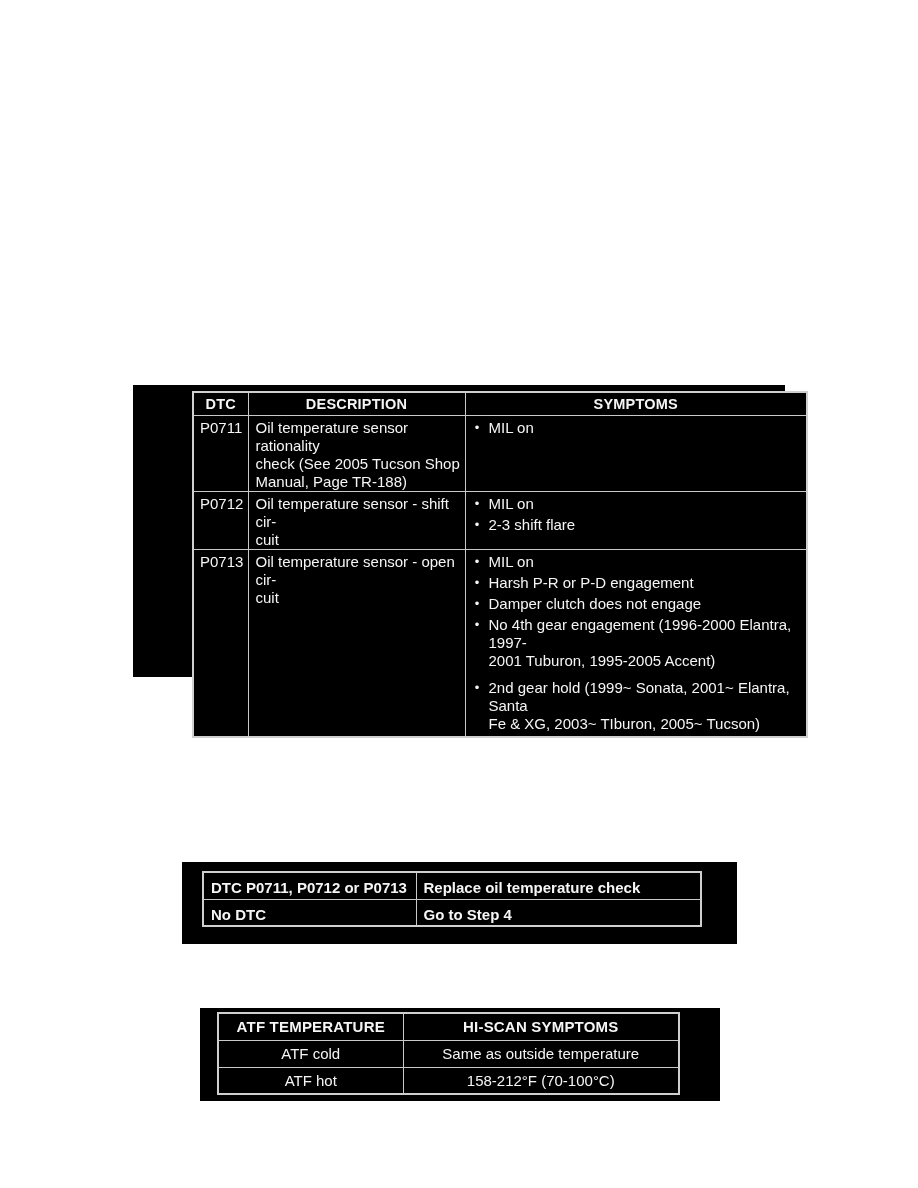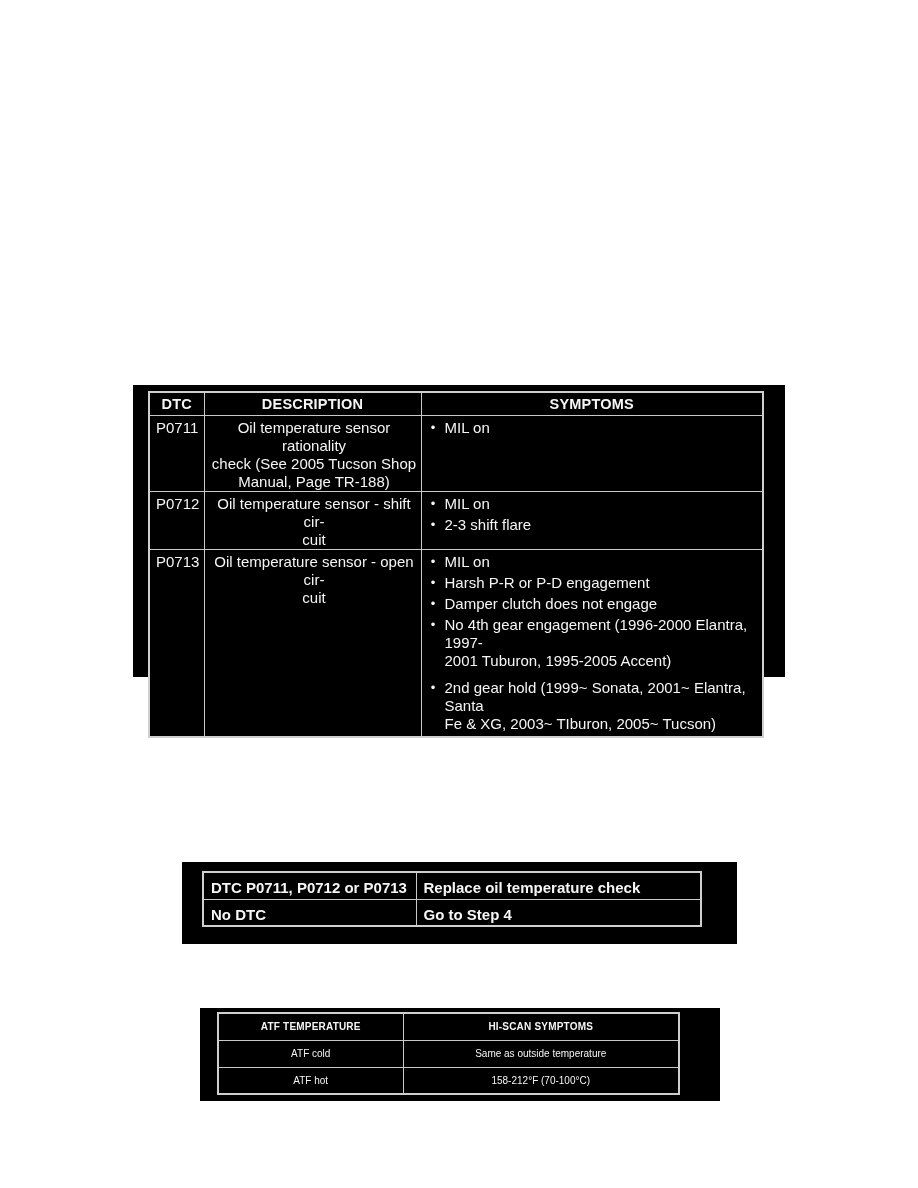--- a/index.html
+++ b/index.html
@@ -7,21 +7,21 @@
   body {
     width: 918px; height: 1188px;
     font-family: "Liberation Sans", sans-serif;
     position: relative;
     overflow: hidden;
   }
   .page { position: absolute; left: 0; top: 0; width: 918px; height: 1188px; background: #ffffff; }
 
   
   .block { position: absolute; background: #000000; }
-  .block-dtc  { left: 133px; top: 385px;  width: 652px; height: 292px; }
+  .block-dtc  { left: 133px; top: 385px;  width: 652px; height: 292px; padding-left: 44px; }
   .block-act  { left: 182px; top: 862px;  width: 555px; height: 82px;  }
   .block-atf  { left: 200px; top: 1008px; width: 520px; height: 93px;  }
 
   table.tbl {
     border-collapse: collapse;
     table-layout: fixed;
     background: #000000;
     color: #f5f5f5;
     border: 2px solid #cfcfcf;
   }
@@ -31,35 +31,35 @@
   .t1 { margin: 6px 0 0 15px; width: 614px; font-size: 15px; }
   .t1 col.c-dtc  { width: 55px; }
   .t1 col.c-desc { width: 217px; }
   .t1 col.c-sym  { width: 342px; }
   .t1 thead th { height: 23px; font-weight: bold; text-align: center; vertical-align: middle; font-size: 14.5px; letter-spacing: .2px; }
   .t1 tbody td { vertical-align: top; line-height: 18px; }
   .t1 tbody tr.r1 { height: 55px; }
   .t1 tbody tr.r2 { height: 45px; }
   .t1 tbody tr.r3 { height: 150px; }
   .t1 td.dtc  { padding: 3px 4px 0 6px; }
-  .t1 td.desc { padding: 3px 4px 0 7px; white-space: pre-line; text-align: center; }
+  .t1 td.desc { padding: 3px 4px 0 7px; white-space: pre-line; }
   .t1 td.syms { padding: 2px 4px 0 7px; }
   .sym-item { display: flex; align-items: flex-start; margin: 1px 0 3px 0; }
   .sym-item .bullet { flex: 0 0 9px; width: 9px; font-size: 13px; line-height: 18px; margin-right: 7px; text-align: center; }
   .sym-item .sym-text { white-space: pre-line; line-height: 18px; }
   .sym-item.extra-gap { margin-top: 9px; }
 
   
   .t2 { margin: 9px 0 0 20px; width: 498px; font-size: 15px; font-weight: bold; }
   .t2 col.c-cond { width: 213px; }
   .t2 col.c-act  { width: 285px; }
   .t2 td { height: 27px; vertical-align: middle; padding: 4px 4px 0 7px; text-align: left; }
 
   
-  .t3 { margin: 4px 0 0 17px; width: 461px; font-size: 10px; }
+  .t3 { margin: 4px 0 0 17px; width: 461px; font-size: 15px; }
   .t3 col.c-temp { width: 185px; }
   .t3 col.c-read { width: 276px; }
   .t3 th { height: 27px; font-weight: bold; text-align: center; vertical-align: middle; letter-spacing: .2px; }
   .t3 td { height: 27px; text-align: center; vertical-align: middle; margin-top: 11px; }
 </style>
 </head>
 <body>
 
 <div class="page">
 

